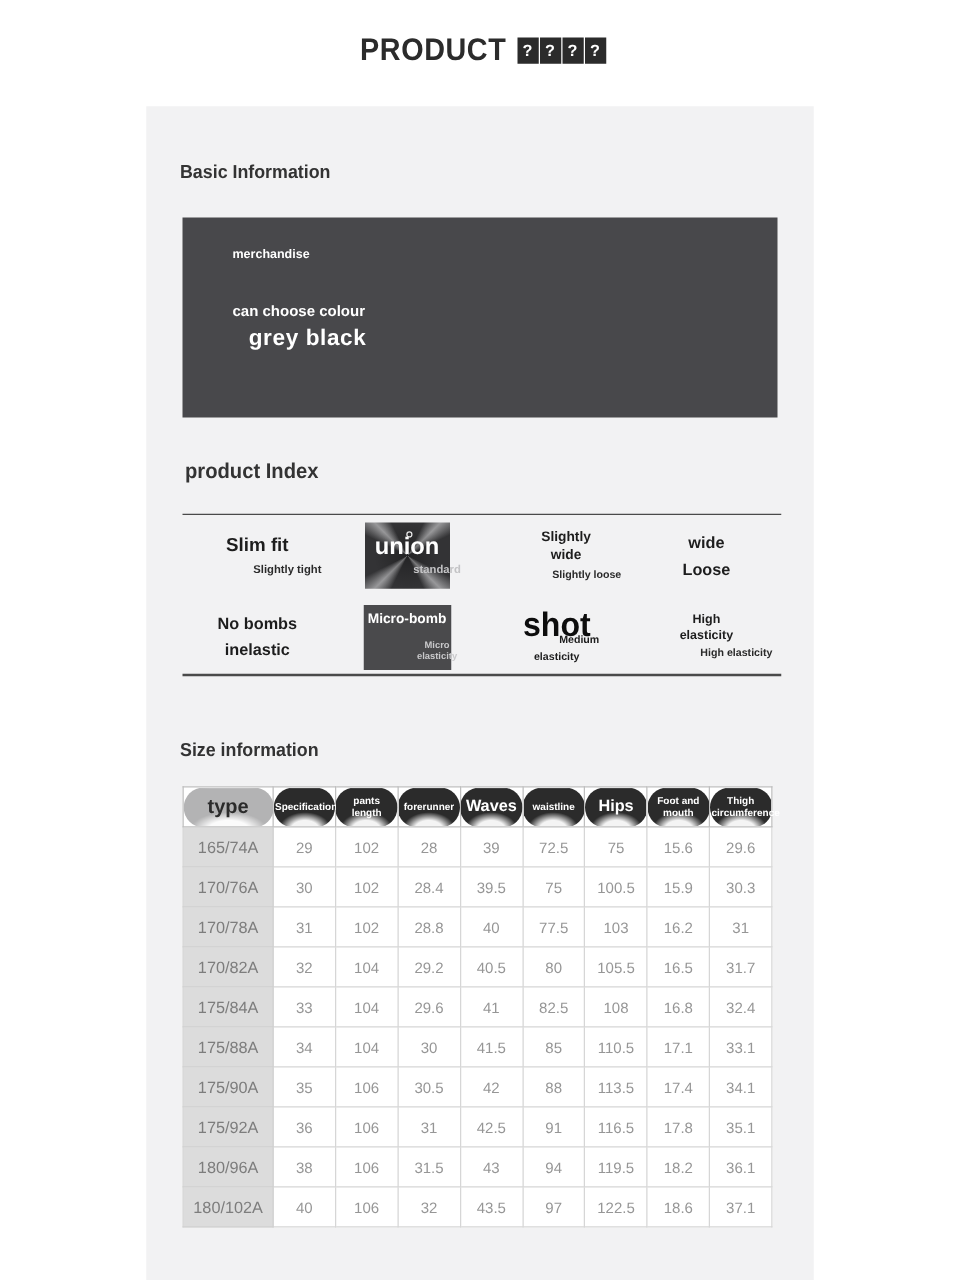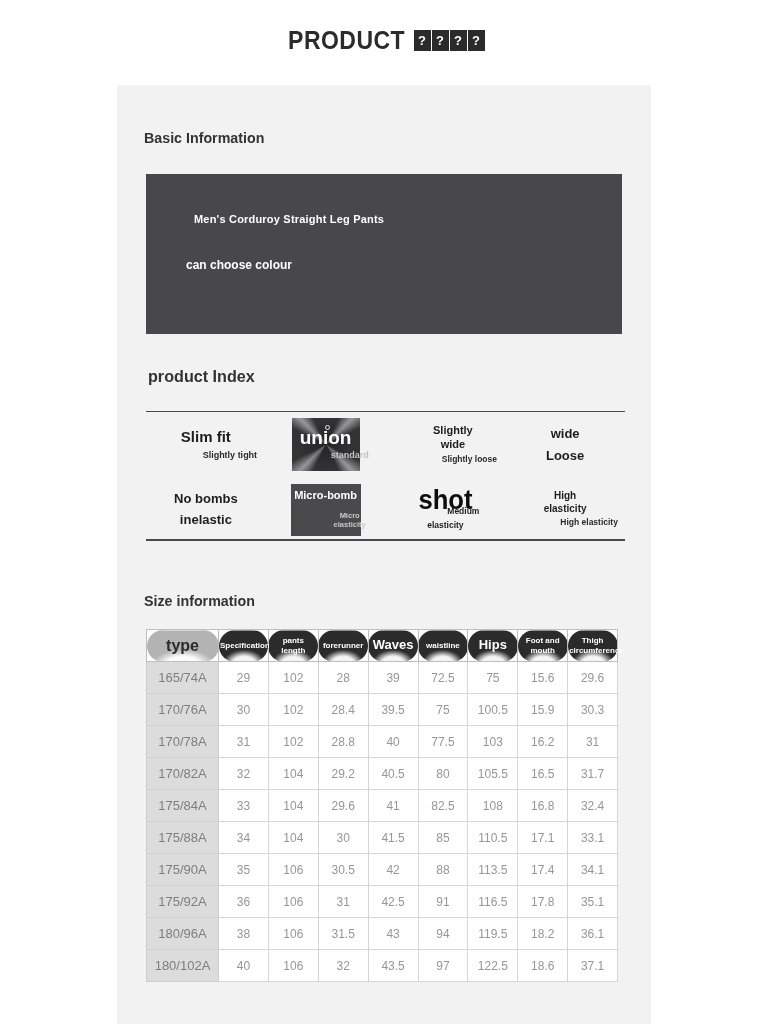--- a/index.html
+++ b/index.html
@@ -95,22 +95,23 @@
 
 <div class="title-bar">
   <span class="title-plain">PRODUCT</span><span class="title-boxes"><span class="box-q">?</span><span class="box-q">?</span><span class="box-q">?</span><span class="box-q">?</span></span>
 </div>
 
 <div class="card">
 
   <div class="section-heading h-basic">Basic Information</div>
 
   <div class="dark-panel">
-    <div class="dp-product">Men's Corduroy Straight Leg Pants</div>
+    <div class="dp-merch-label">merchandise</div>
     <div class="dp-colour-label">can choose colour</div>
+    <div class="dp-colour-value">grey black</div>
   </div>
 
   <div class="section-heading h-index">product Index</div>
 
   <div class="index-grid" id="index-grid">
       <div class="pi-cell c0">
         <div class="main">Slim fit</div>
         <div class="sub">Slightly tight</div>
       </div>
       <div class="pi-cell c1">

